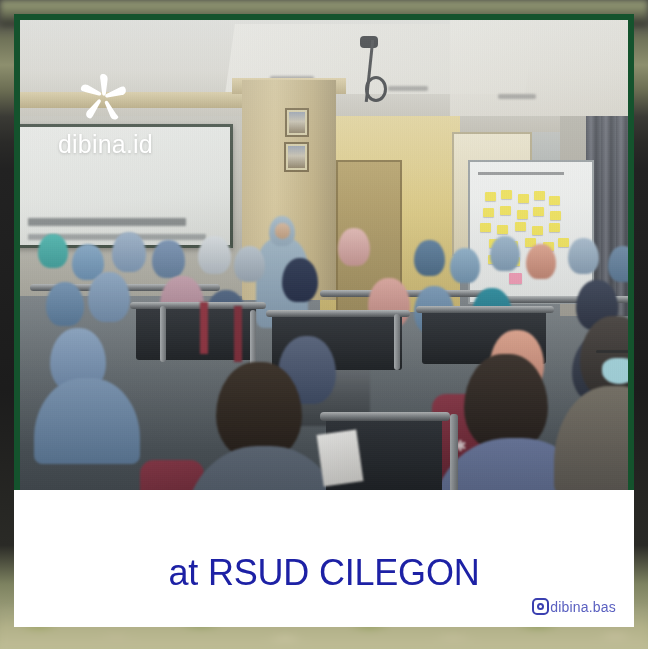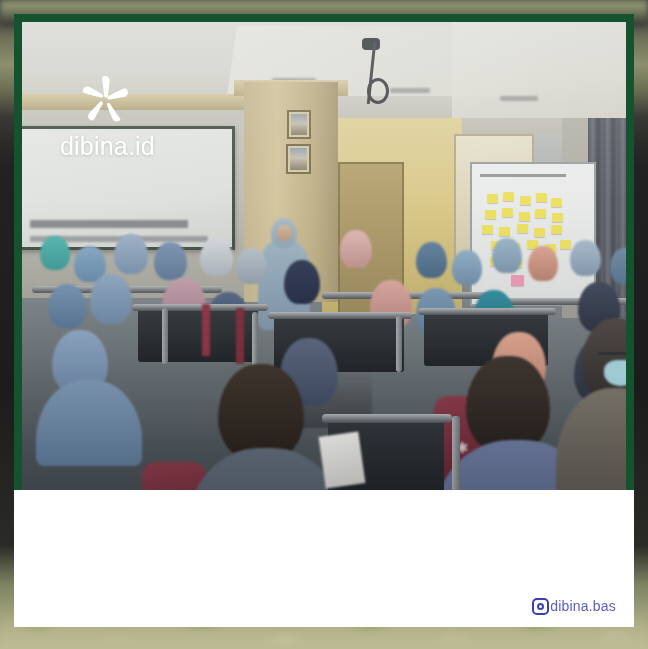--- a/index.html
+++ b/index.html
@@ -25,21 +25,21 @@
       radial-gradient(ellipse 28px 10px at 95% 68%,rgba(198,192,158,.75),transparent 70%),
       linear-gradient(180deg,#9b9d79 0%,#b2b189 45%,#c0bd97 100%);
     filter:blur(3px);
   }
   .backdrop-top{position:absolute;left:0;right:0;top:0;height:26px;
     background:linear-gradient(180deg,#9aa07c 0%,#7d8263 40%,#4a4c40 80%,#2f3029 100%);
     filter:blur(3px);}
 
   
   .frame{position:absolute;left:14px;top:14px;width:620px;height:613px;
-    border:8px solid #14532d;box-sizing:border-box;overflow:hidden;background:#6c757a;}
+    border:6px solid #14532d;box-sizing:border-box;overflow:hidden;background:#6c757a;}
 
   
   .photo{position:absolute;inset:0;overflow:hidden;
     background:linear-gradient(180deg,#d9d9d4 0%,#cfd0cb 12%,#b9bcb8 22%,#8e9498 38%,#6d7478 55%,#4a5156 72%,#3a4045 88%,#333a3e 100%);}
   .photo::after{content:"";position:absolute;inset:0;
     background:linear-gradient(180deg,rgba(210,215,218,.28) 0%,rgba(190,196,200,.10) 30%,rgba(40,46,52,.12) 70%,rgba(25,30,35,.30) 100%);
     pointer-events:none;}
 
   
   .ceiling{position:absolute;left:0;top:0;width:100%;height:112px;
@@ -126,21 +126,21 @@
   .logo-text{position:absolute;left:0;top:58px;width:150px;color:#fff;font-size:25px;
     letter-spacing:.2px;font-weight:400;text-shadow:0 1px 3px rgba(0,0,0,.18);}
 
   
   .caption{position:absolute;left:14px;top:490px;width:620px;height:137px;
     background:#ffffff;box-sizing:border-box;}
   .cap-l1{position:absolute;left:0;right:0;top:12px;text-align:center;
     color:#1d21a5;font-size:36px;letter-spacing:-.2px;white-space:nowrap;}
   .cap-l2{position:absolute;left:0;right:0;top:62px;text-align:center;
     color:#1d21a5;font-size:36px;letter-spacing:-.2px;white-space:nowrap;}
-  .handle{position:absolute;right:18px;bottom:12px;display:flex;align-items:flex-start;gap:1px;}
+  .handle{position:absolute;right:18px;bottom:12px;display:flex;align-items:center;gap:1px;}
   .ig-icon{width:17px;height:17px;border:2px solid #3a3fb0;border-radius:5px;
     display:flex;align-items:center;justify-content:center;box-sizing:border-box;}
   .ig-icon i{width:7px;height:7px;border:2px solid #3a3fb0;border-radius:50%;box-sizing:border-box;display:block;}
   .handle-text{color:#5a60c0;font-size:14px;letter-spacing:.2px;}
 </style>
 </head>
 <body>
 
 <div id="poster">
 
@@ -305,20 +305,21 @@
             <path d="M12.1 45.7c-2.6-1.9-2.4-5.1-.3-7.3l10-10.5c1.6-1.7 3.9.2 2.8 2.2l-7.3 13.1c-1.5 2.7-2.6 4.4-5.2 2.5z"></path>
             <path d="M5.1 15.5c1-3 4.1-3.9 6.7-2.4l12.5 7.2c2 1.1.7 3.9-1.5 3.2L9.1 19.9c-2.9-.9-5-1.4-4-4.4z"></path>
           </g>
         </svg>
       </div>
       <div class="logo-text">dibina.id</div>
     </div>
   </div>
 
   <div class="caption">
+    <div class="cap-l2">at RSUD CILEGON</div>
     <div class="handle">
       <span class="ig-icon">
           <i></i>
         </span>
       <span class="handle-text">dibina.bas</span>
     </div>
   </div>
 
 </div>
 

